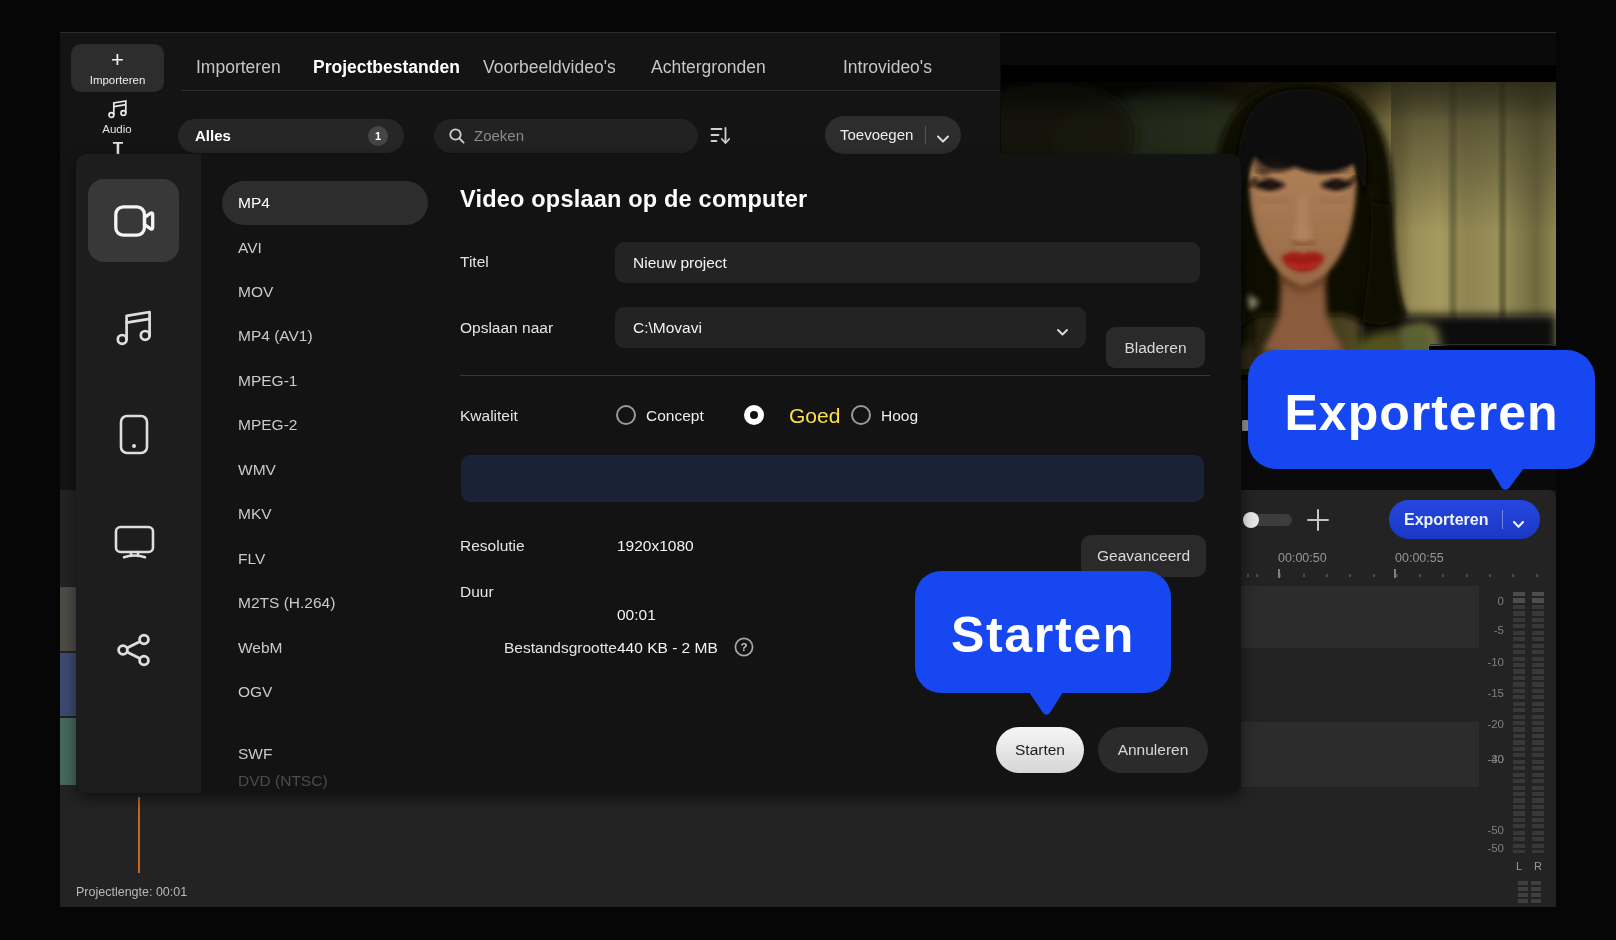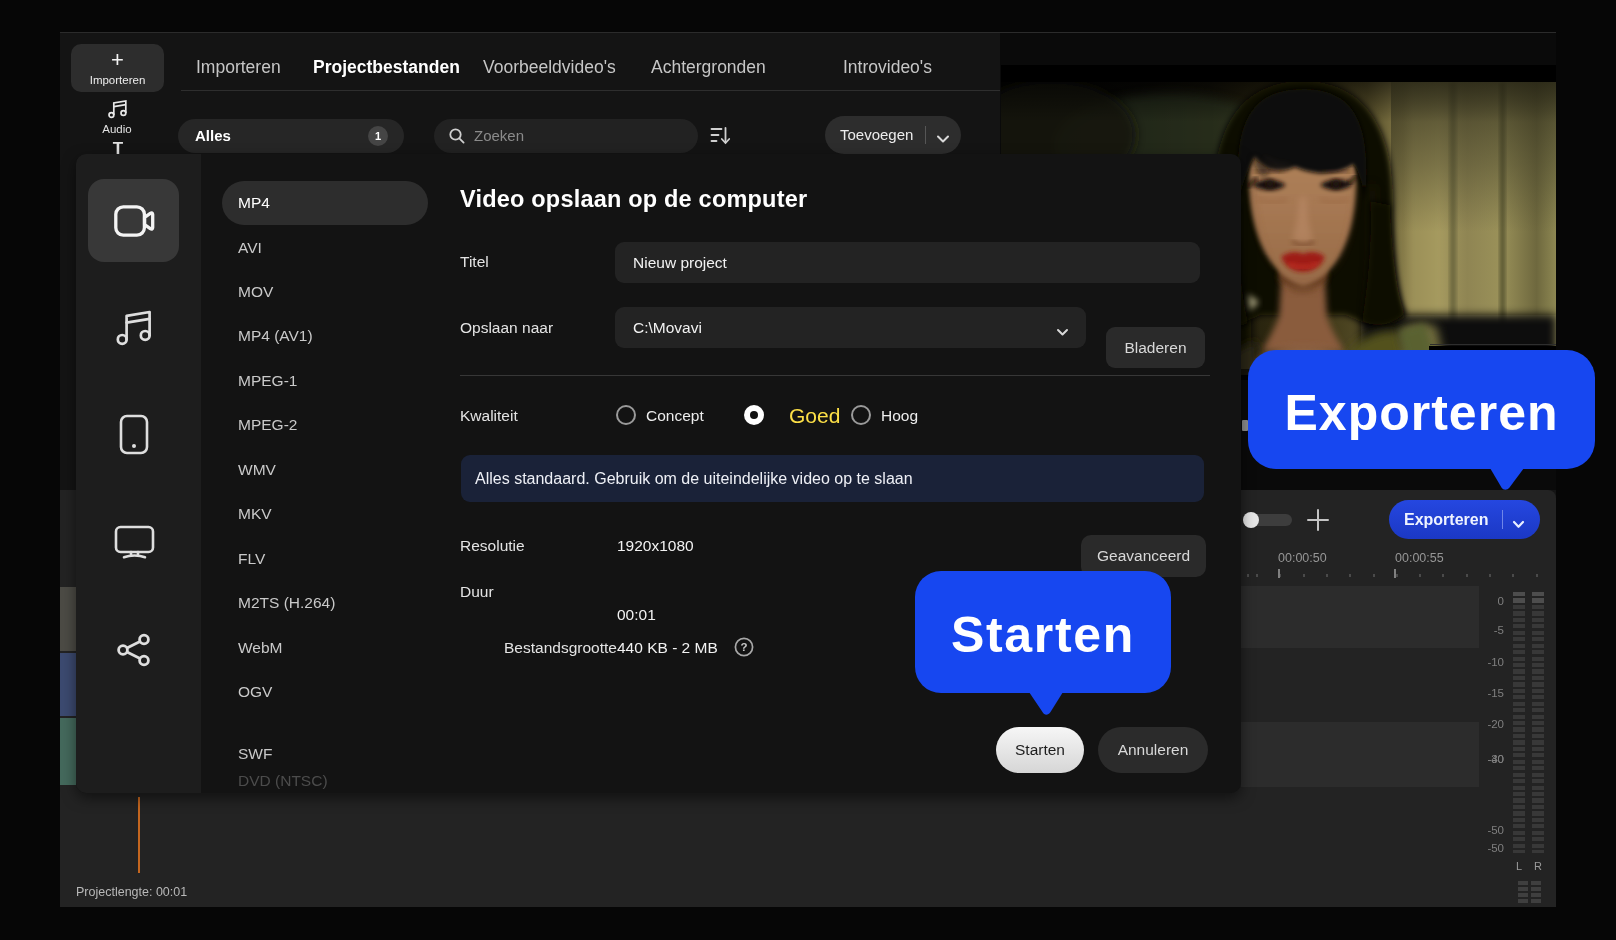--- a/index.html
+++ b/index.html
@@ -353,21 +353,20 @@
 
   <div class="abs radio" style="left:616px;top:405px;"></div>
   <div class="abs" style="left:646px;top:404px;height:24px;color:#ededed;font-size:15.5px;line-height:24px;">Concept</div>
   <div class="abs" style="left:744px;top:405px;width:20px;height:20px;background:#fff;border-radius:50%;"></div>
   <div class="abs" style="left:750px;top:411px;width:8px;height:8px;background:#111;border-radius:50%;"></div>
   <div class="abs" style="left:777px;top:404px;height:24px;color:#fde047;font-size:21px;line-height:24px;margin-left:12px;">Goed</div>
   <div class="abs radio" style="left:851px;top:405px;"></div>
   <div class="abs" style="left:881px;top:404px;height:24px;color:#ededed;font-size:15.5px;line-height:24px;">Hoog</div>
 
   <div class="abs" style="left:461px;top:455px;width:743px;height:47px;background:#1a2238;border-radius:9px;"></div>
-  <div class="abs" style="left:475px;top:467px;height:24px;color:#eef0f6;font-size:16px;line-height:24px;">Alles standaard. Gebruik om de uiteindelijke video op te slaan</div>
 
   <div class="abs dval" style="top:534px;">1920x1080</div>
   <div class="abs dval" style="top:603px;">00:01</div>
   <div class="abs dval" style="top:636px;">440 KB - 2 MB</div>
   <div class="abs" style="left:734px;top:637px;width:20px;height:20px;">
     <svg width="20" height="20" viewBox="0 0 20 20">
         <circle cx="10" cy="10" r="8.6" fill="none" stroke="#a8a8a8" stroke-width="1.7"></circle>
         <text x="10" y="14" text-anchor="middle" font-size="11.5" font-weight="700" fill="#c8c8c8" font-family="Liberation Sans, sans-serif">?</text>
       </svg>
   </div>

